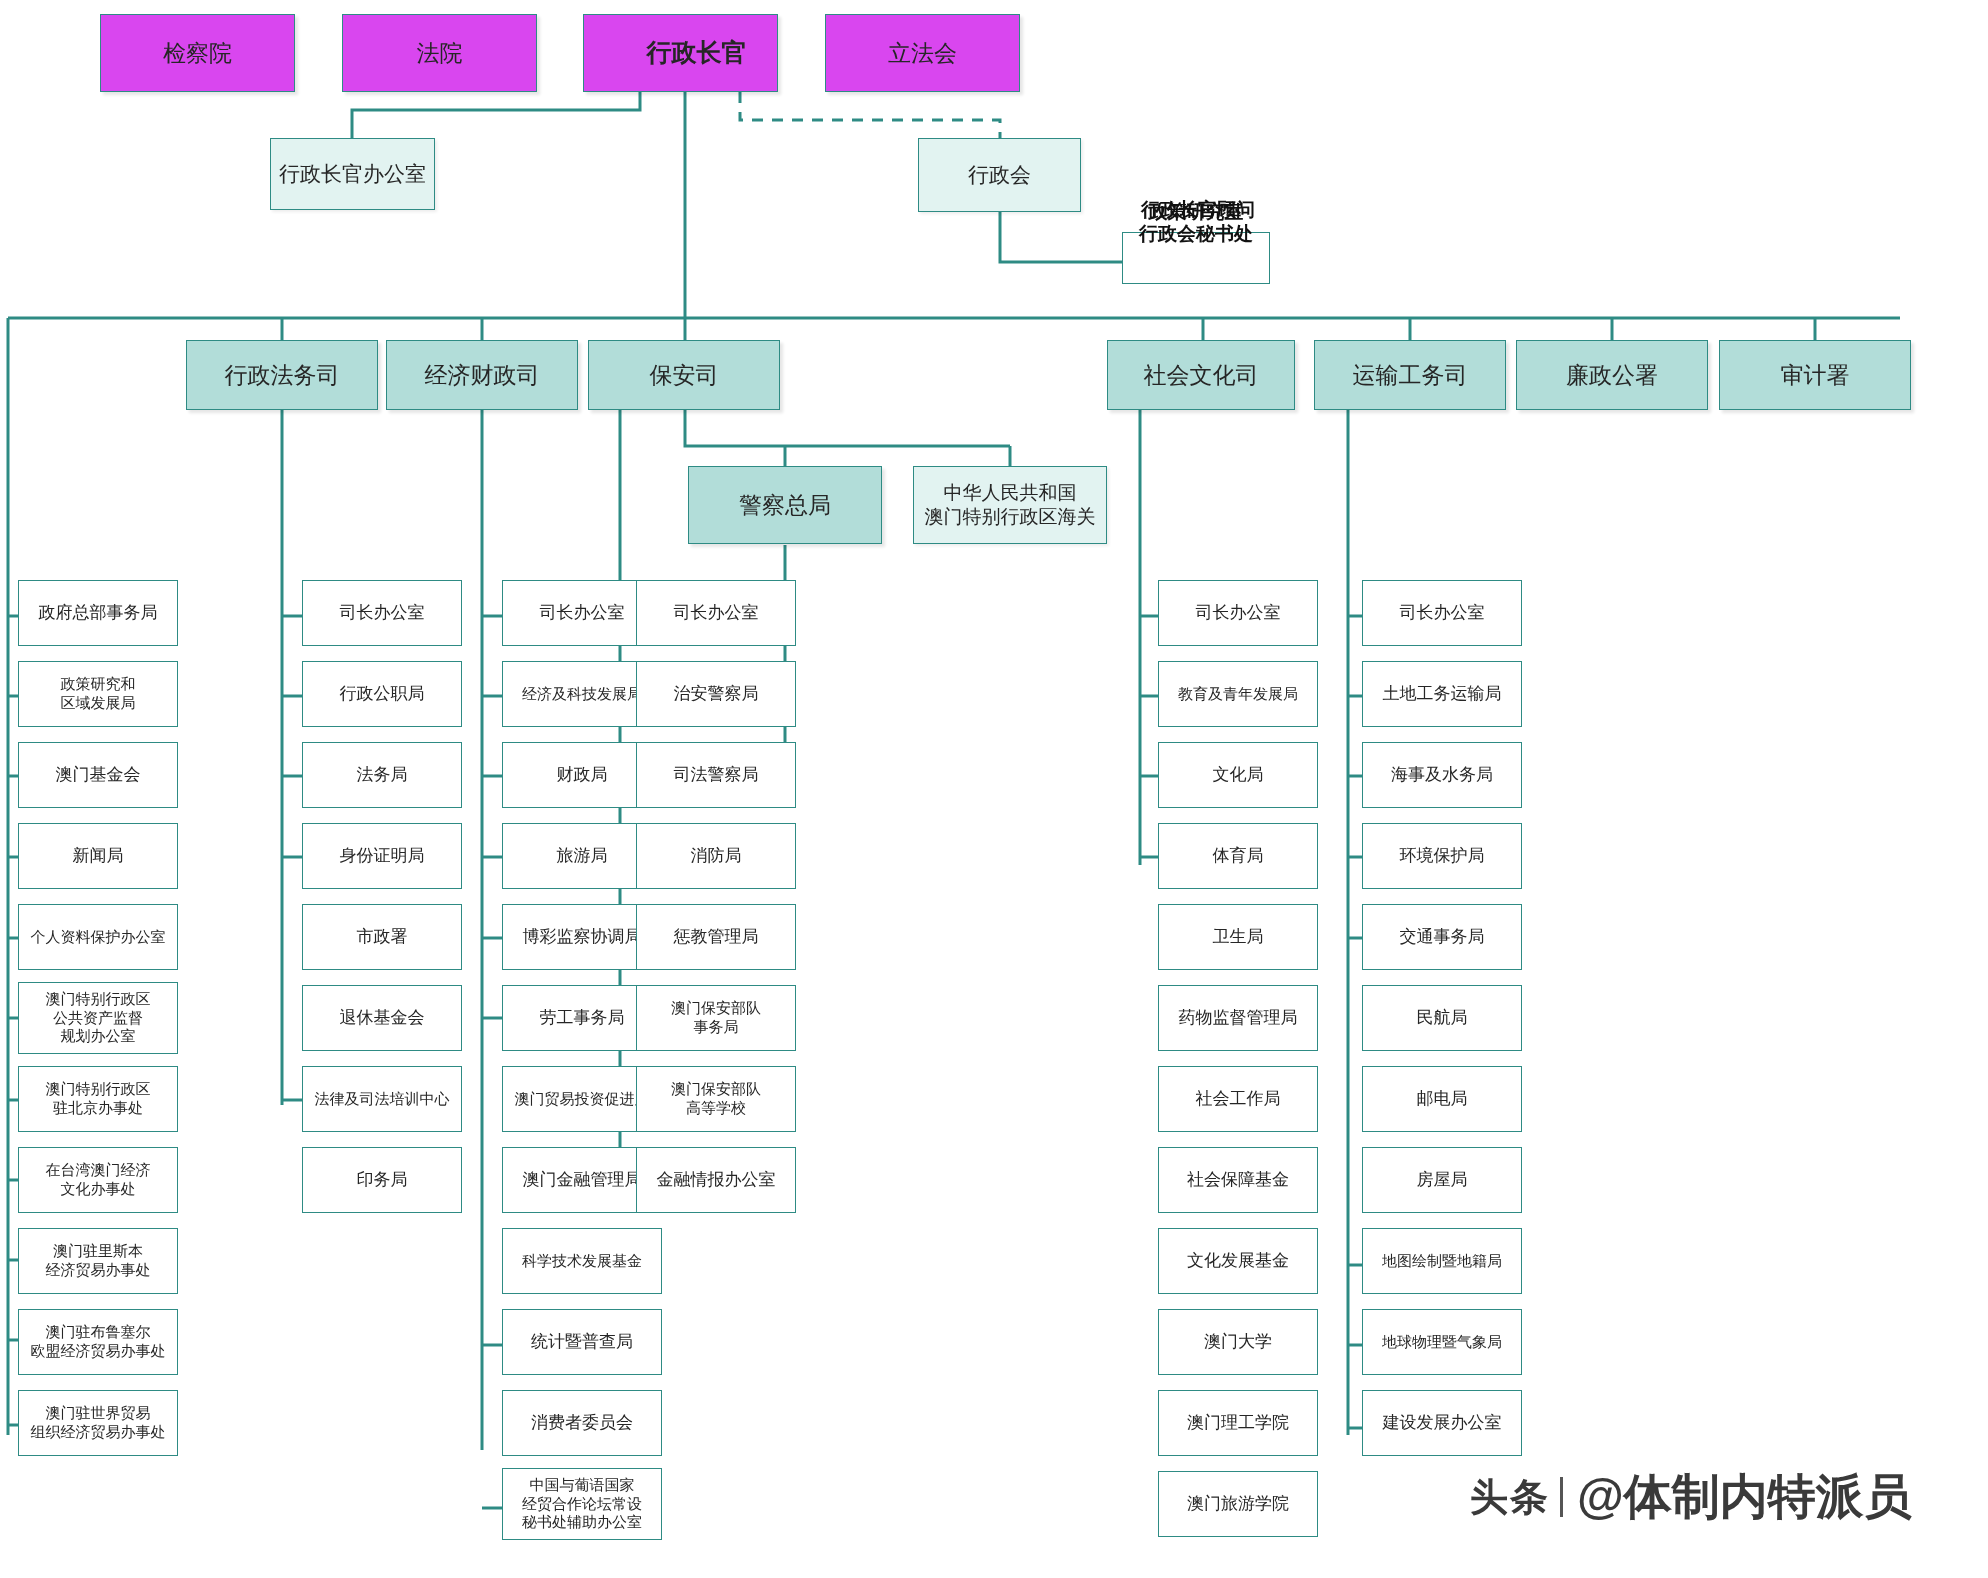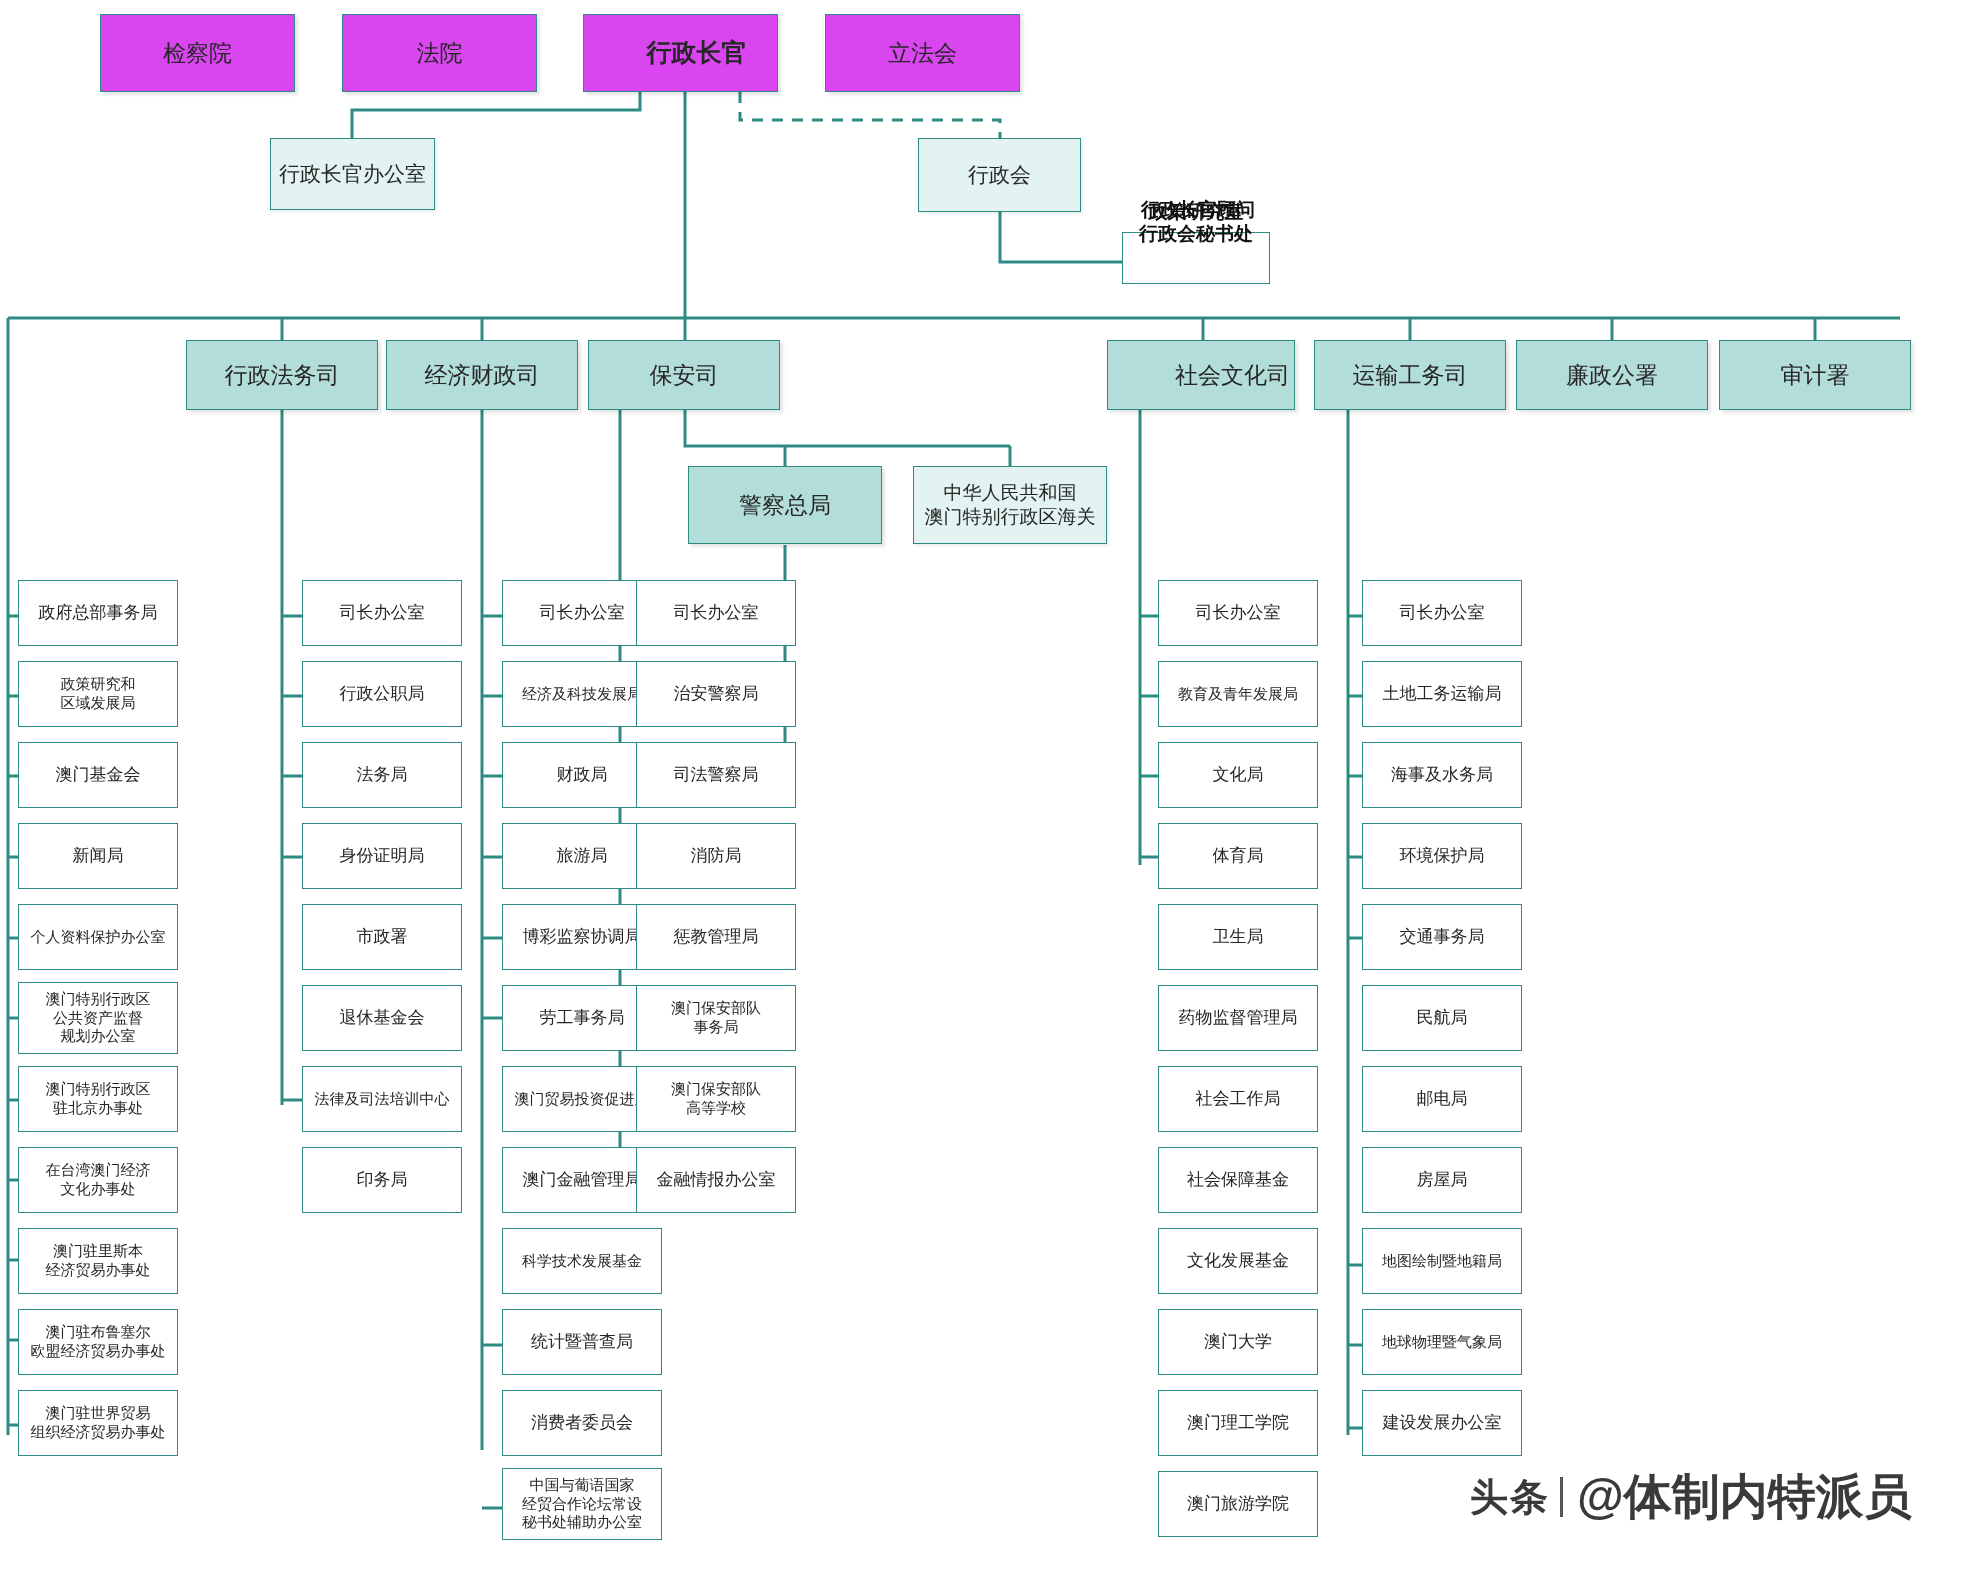--- a/index.html
+++ b/index.html
@@ -215,21 +215,21 @@
 
   <div class="node tier-dir" style="left:186px;top:340px;width:192px;height:70px;">
     <span>行政法务司</span>
   </div>
   <div class="node tier-dir" style="left:386px;top:340px;width:192px;height:70px;">
     <span>经济财政司</span>
   </div>
   <div class="node tier-dir" style="left:588px;top:340px;width:192px;height:70px;">
     <span>保安司</span>
   </div>
-  <div class="node tier-dir" style="left:1107px;top:340px;width:188px;height:70px;justify-content:flex-end;">
+  <div class="node tier-dir" style="left:1107px;top:340px;width:188px;height:70px;">
     <span>社会文化司</span>
   </div>
   <div class="node tier-dir" style="left:1314px;top:340px;width:192px;height:70px;">
     <span>运输工务司</span>
   </div>
   <div class="node tier-dir" style="left:1516px;top:340px;width:192px;height:70px;">
     <span>廉政公署</span>
   </div>
   <div class="node tier-dir" style="left:1719px;top:340px;width:192px;height:70px;">
     <span>审计署</span>

